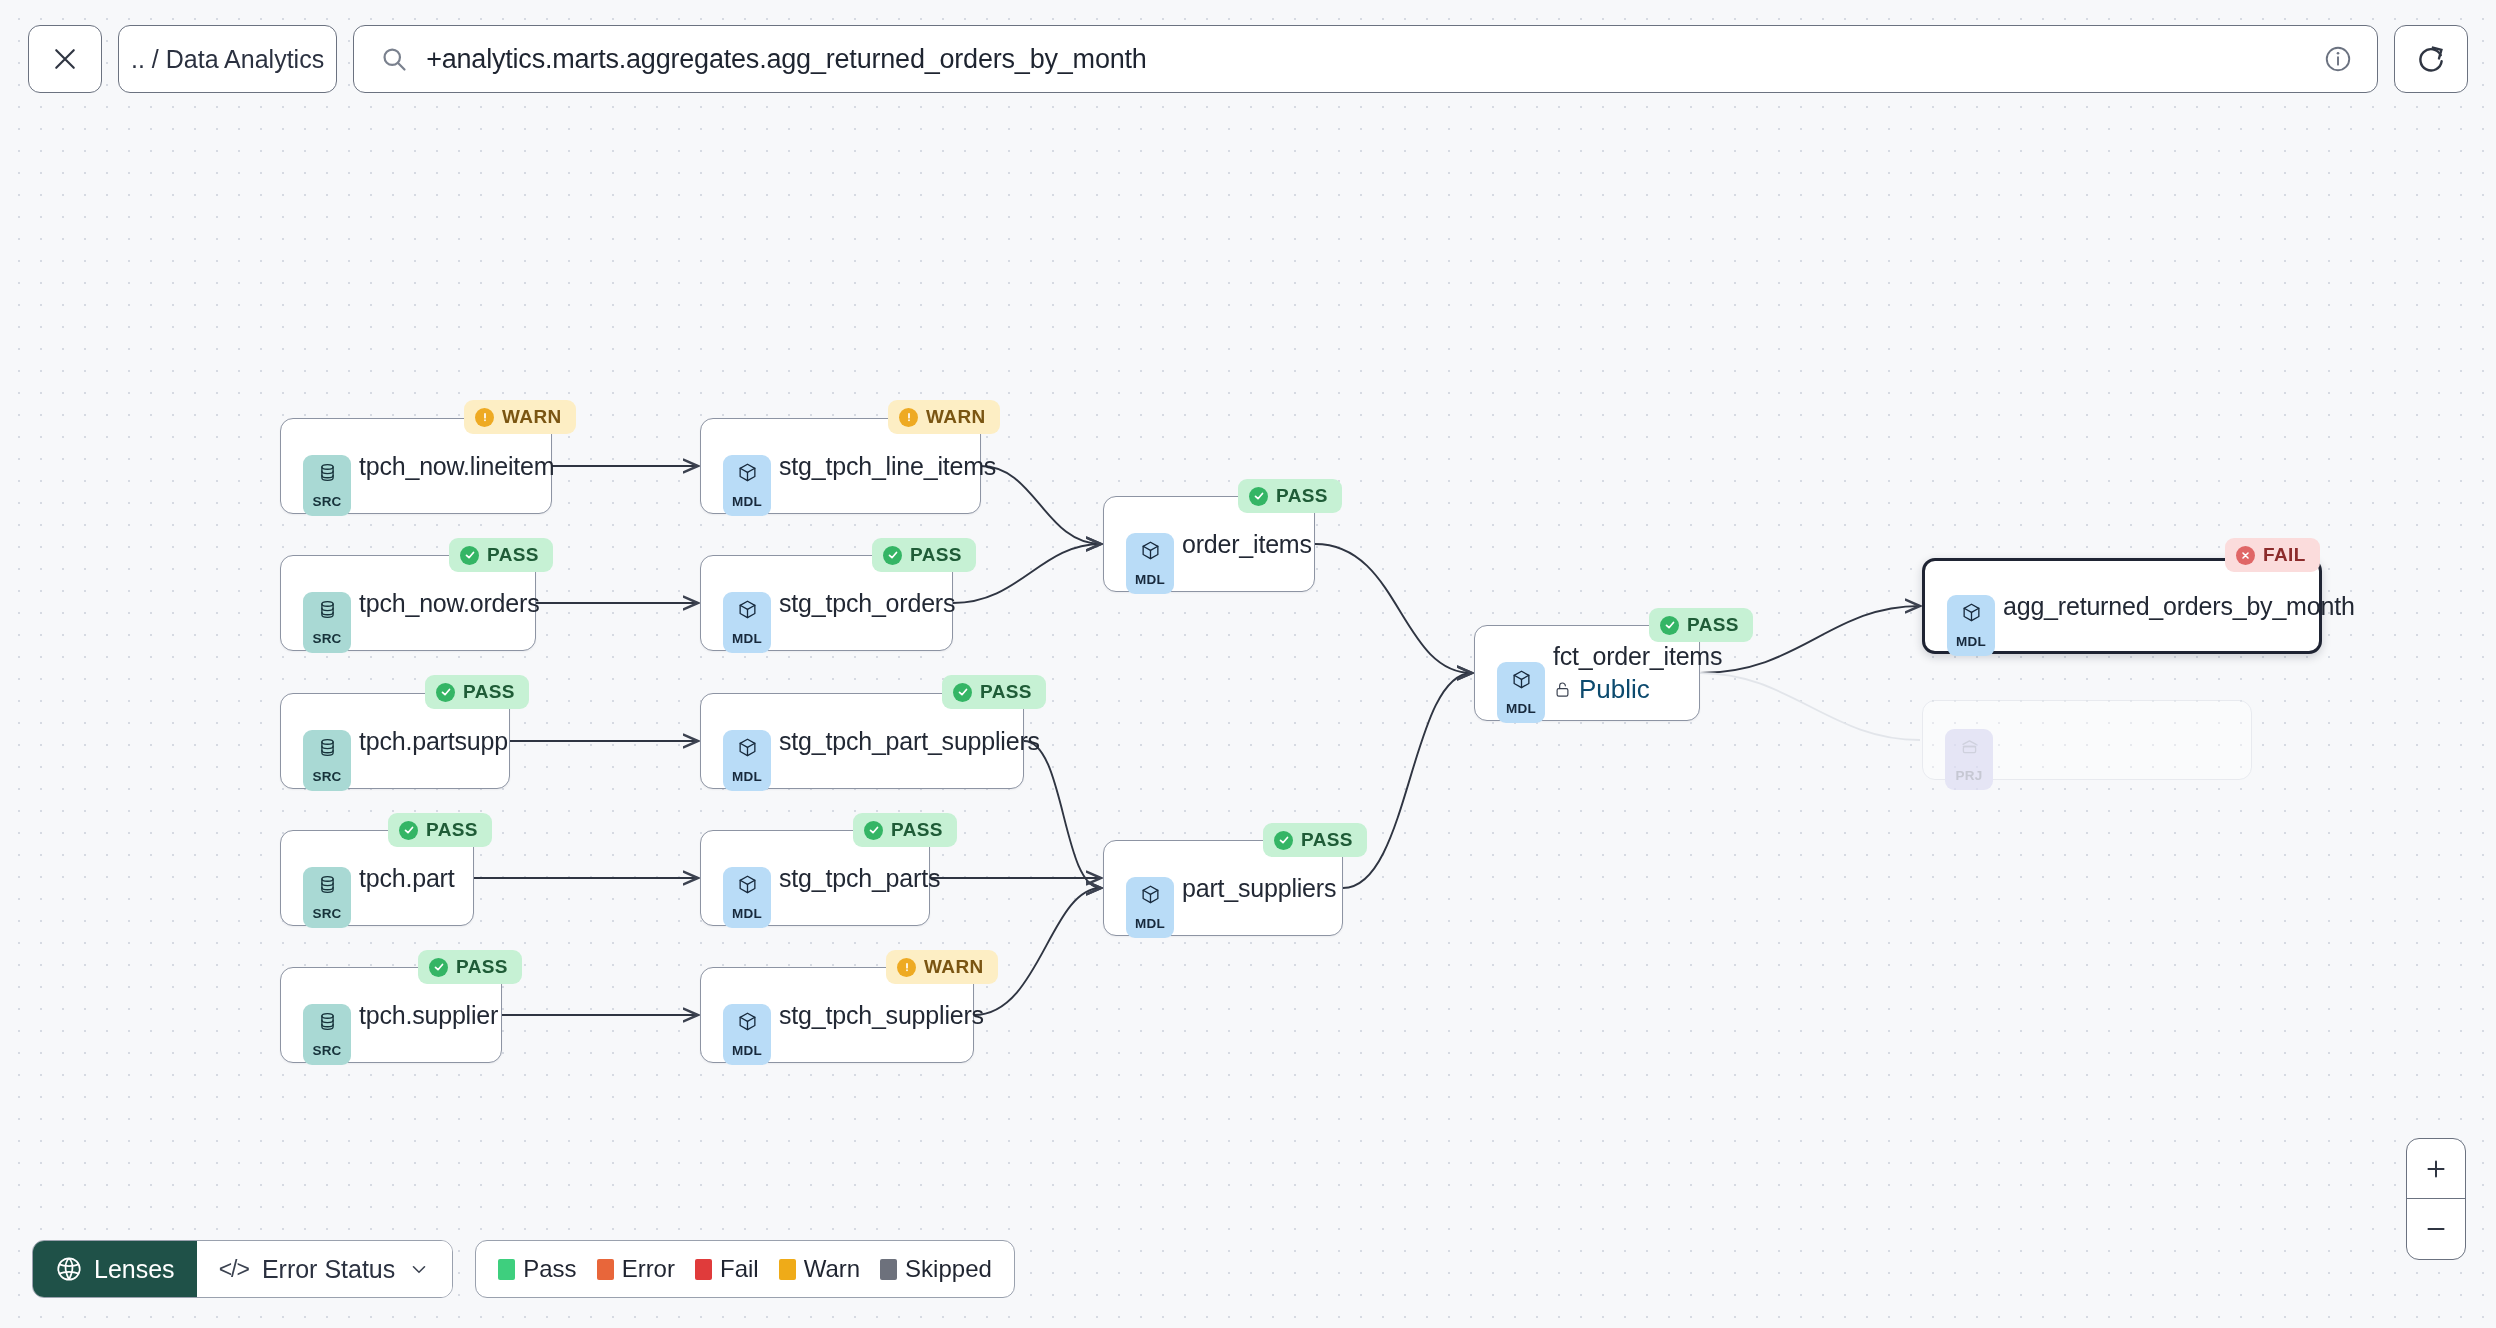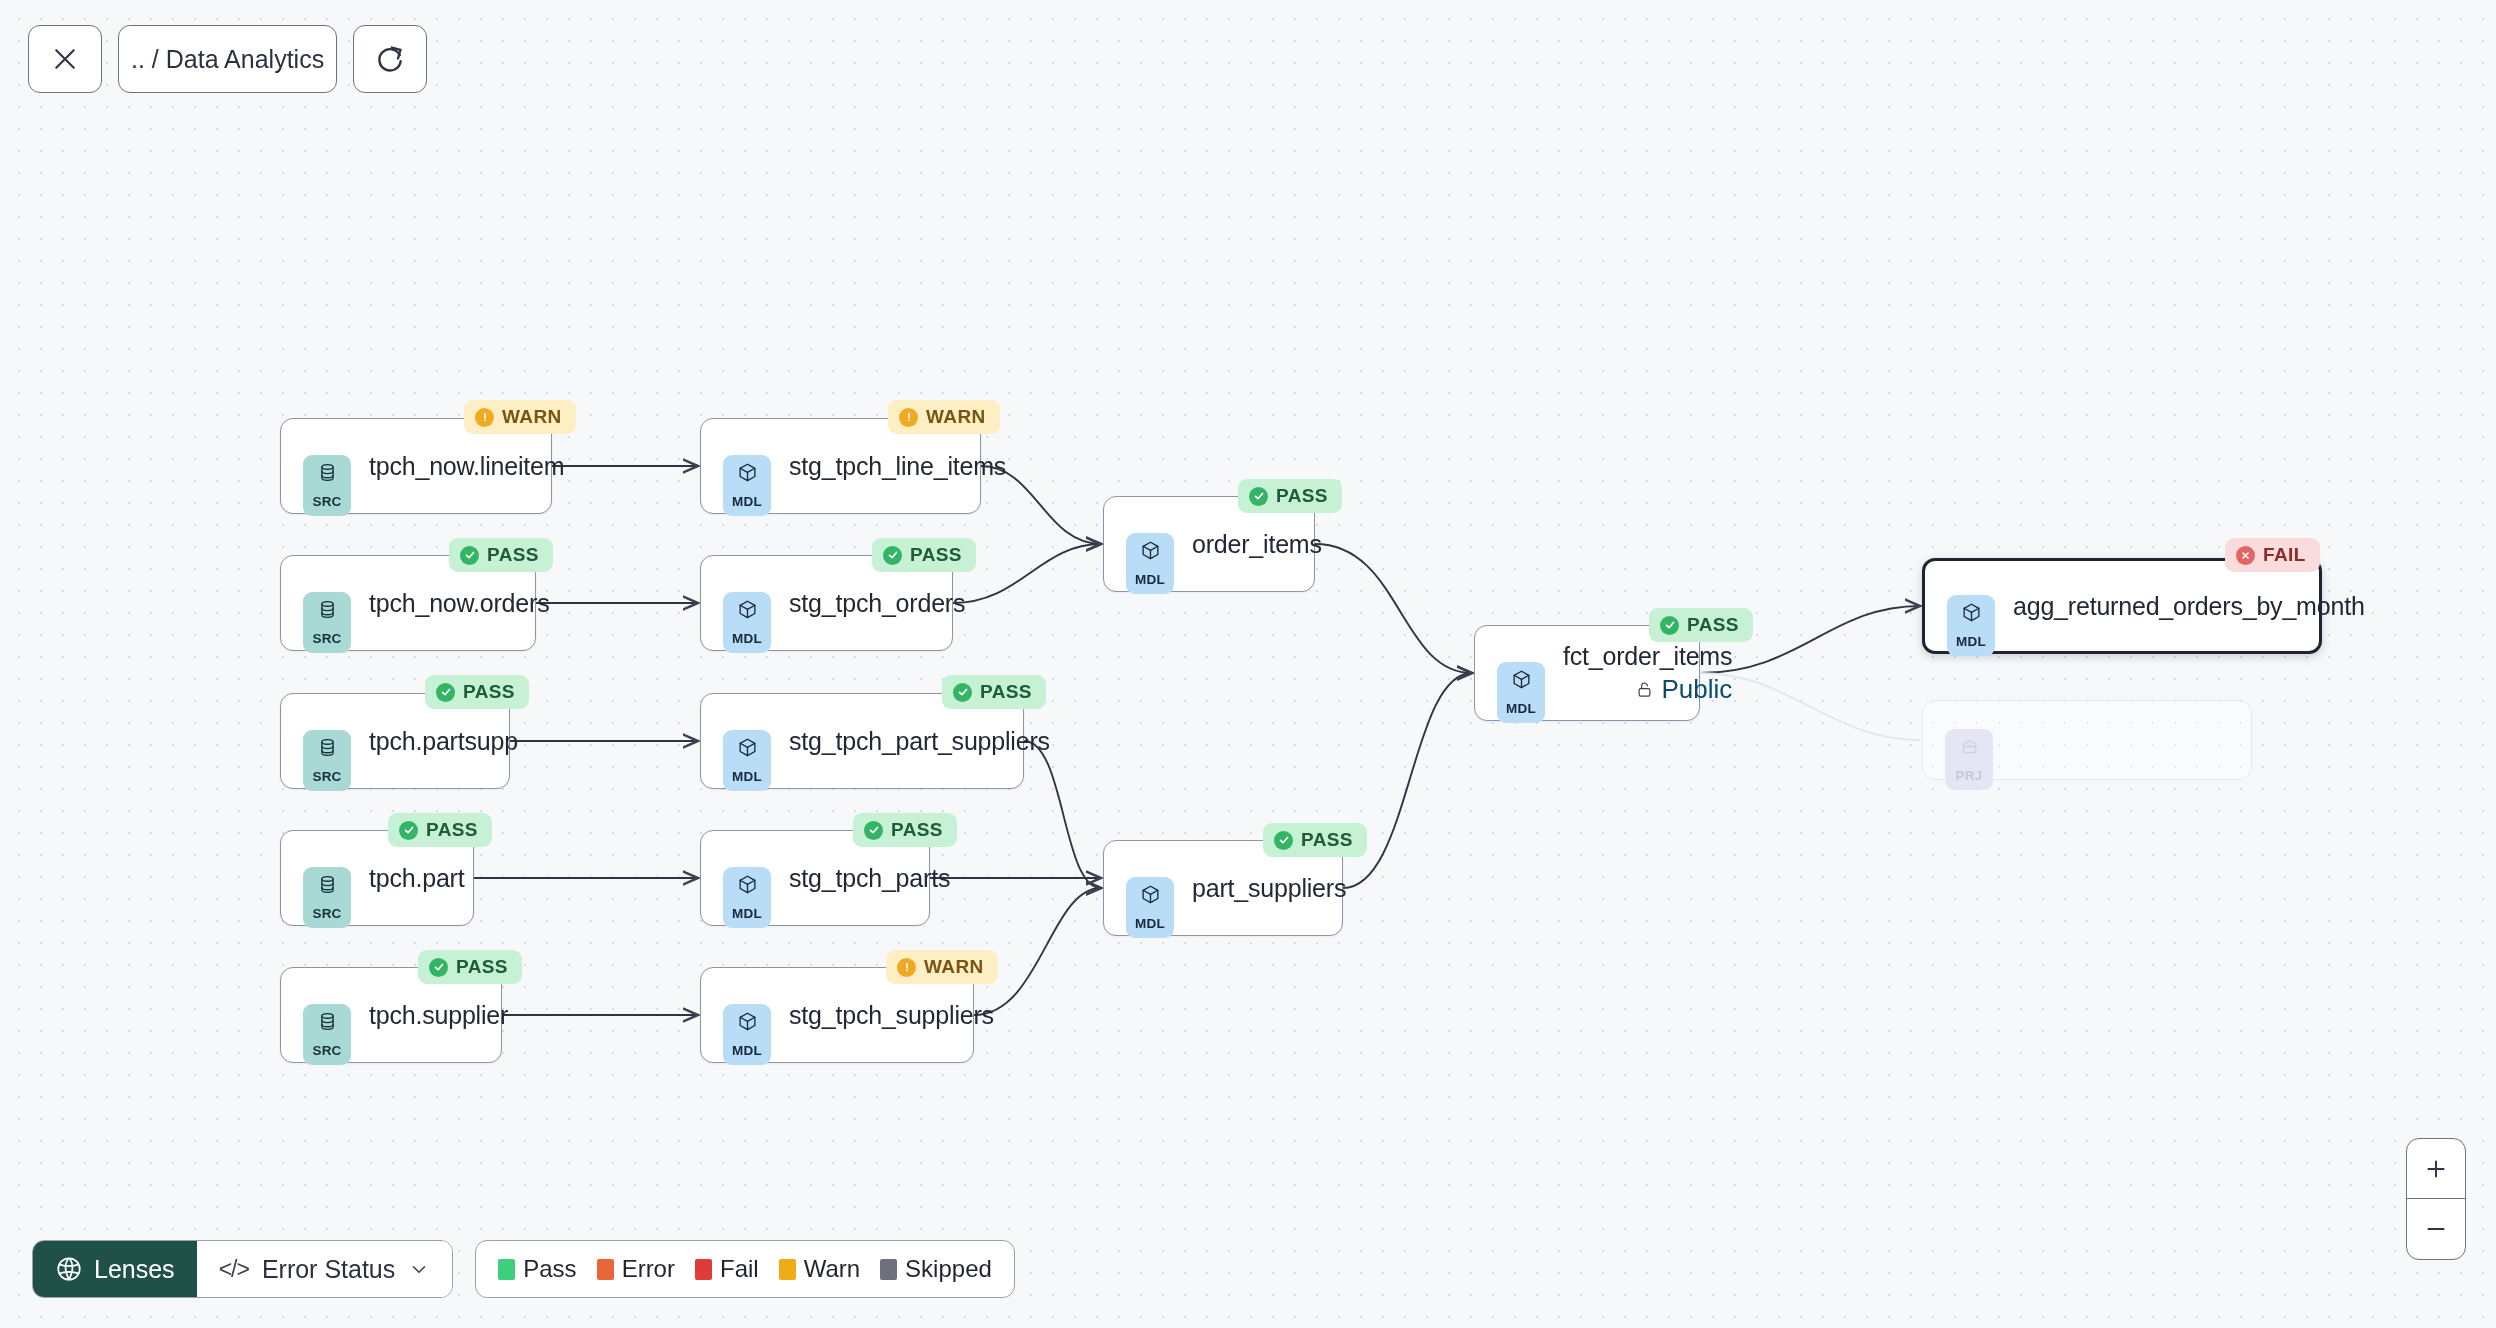--- a/index.html
+++ b/index.html
@@ -88,21 +88,21 @@
   }
   .type-chip.src { background: #a9d9d4; color: #16323a; }
   .type-chip.mdl { background: #b9dcf7; color: #17293c; }
   .type-chip.prj { background: #dfdff4; color: #b6b8c6; }
   .type-chip .glyph { height: 20px; display:flex; align-items:center; }
   .type-chip .tlabel {
     font-size: 13.5px; font-weight: 600; line-height: 13px;
     letter-spacing: .2px; margin-top: 1px;
   }
 
-  .node-body { margin-left: 18px; display: flex; flex-direction: column; gap: 3px; align-items: flex-end; }
+  .node-body { margin-left: 8px; display: flex; flex-direction: column; gap: 3px; }
   .node-title { font-size: 25px; color: #222834; letter-spacing: -0.2px; white-space: nowrap; }
   .node-sub {
     font-size: 26px; color: #0c4a6e;
     display: flex; align-items: center; gap: 7px; white-space: nowrap;
   }
   .node.ghost .node-title { color: #b9bdc7; font-size: 22px; }
   .node.ghost .node-sub  { color: #b9bdc7; font-size: 22px; }
 
   
   .badge {
@@ -562,20 +562,32 @@
     <div class="tb-btn" id="close-btn">
       <svg class="ic" width="30" height="30" viewBox="0 0 24 24" fill="none" stroke="currentColor" stroke-width="1.7" stroke-linecap="round">
         <path d="M5 5 L19 19 M19 5 L5 19"></path>
       </svg>
     </div>
 
     <div class="tb-btn" id="breadcrumb-btn">
       <span>.. / Data Analytics</span>
     </div>
 
+    <div class="tb-btn" id="searchbar">
+      <svg class="ic" width="28" height="28" viewBox="0 0 24 24" fill="none" stroke="#7a818e" stroke-width="1.9" stroke-linecap="round">
+        <circle cx="10.5" cy="10.5" r="6.6"></circle>
+        <path d="M15.5 15.5 L21 21"></path>
+      </svg>
+      <input id="search-input" type="text" spellcheck="false" value="+analytics.marts.aggregates.agg_returned_orders_by_month" placeholder="Search" style="">
+      <svg class="ic" width="30" height="30" viewBox="0 0 24 24" fill="none" stroke="#6b7280" stroke-width="1.5">
+        <circle cx="12" cy="12" r="9"></circle>
+        <path d="M12 10.5 L12 16.5" stroke-linecap="round"></path>
+        <circle cx="12" cy="7.4" r="1.05" fill="#6b7280" stroke="none"></circle>
+      </svg>
+    </div>
 
     <div class="tb-btn" id="refresh-btn">
       <svg class="ic" width="32" height="32" viewBox="0 0 24 24" fill="none" stroke="currentColor" stroke-width="1.8" stroke-linecap="round">
         <path d="M19.3 9.2 A8 8 0 1 0 20 13.6"></path>
         <path d="M13.4 3.4 L19.8 5.2 L18.0 11.6"></path>
       </svg>
     </div>
   </div>
 
   <div id="bottombar">

